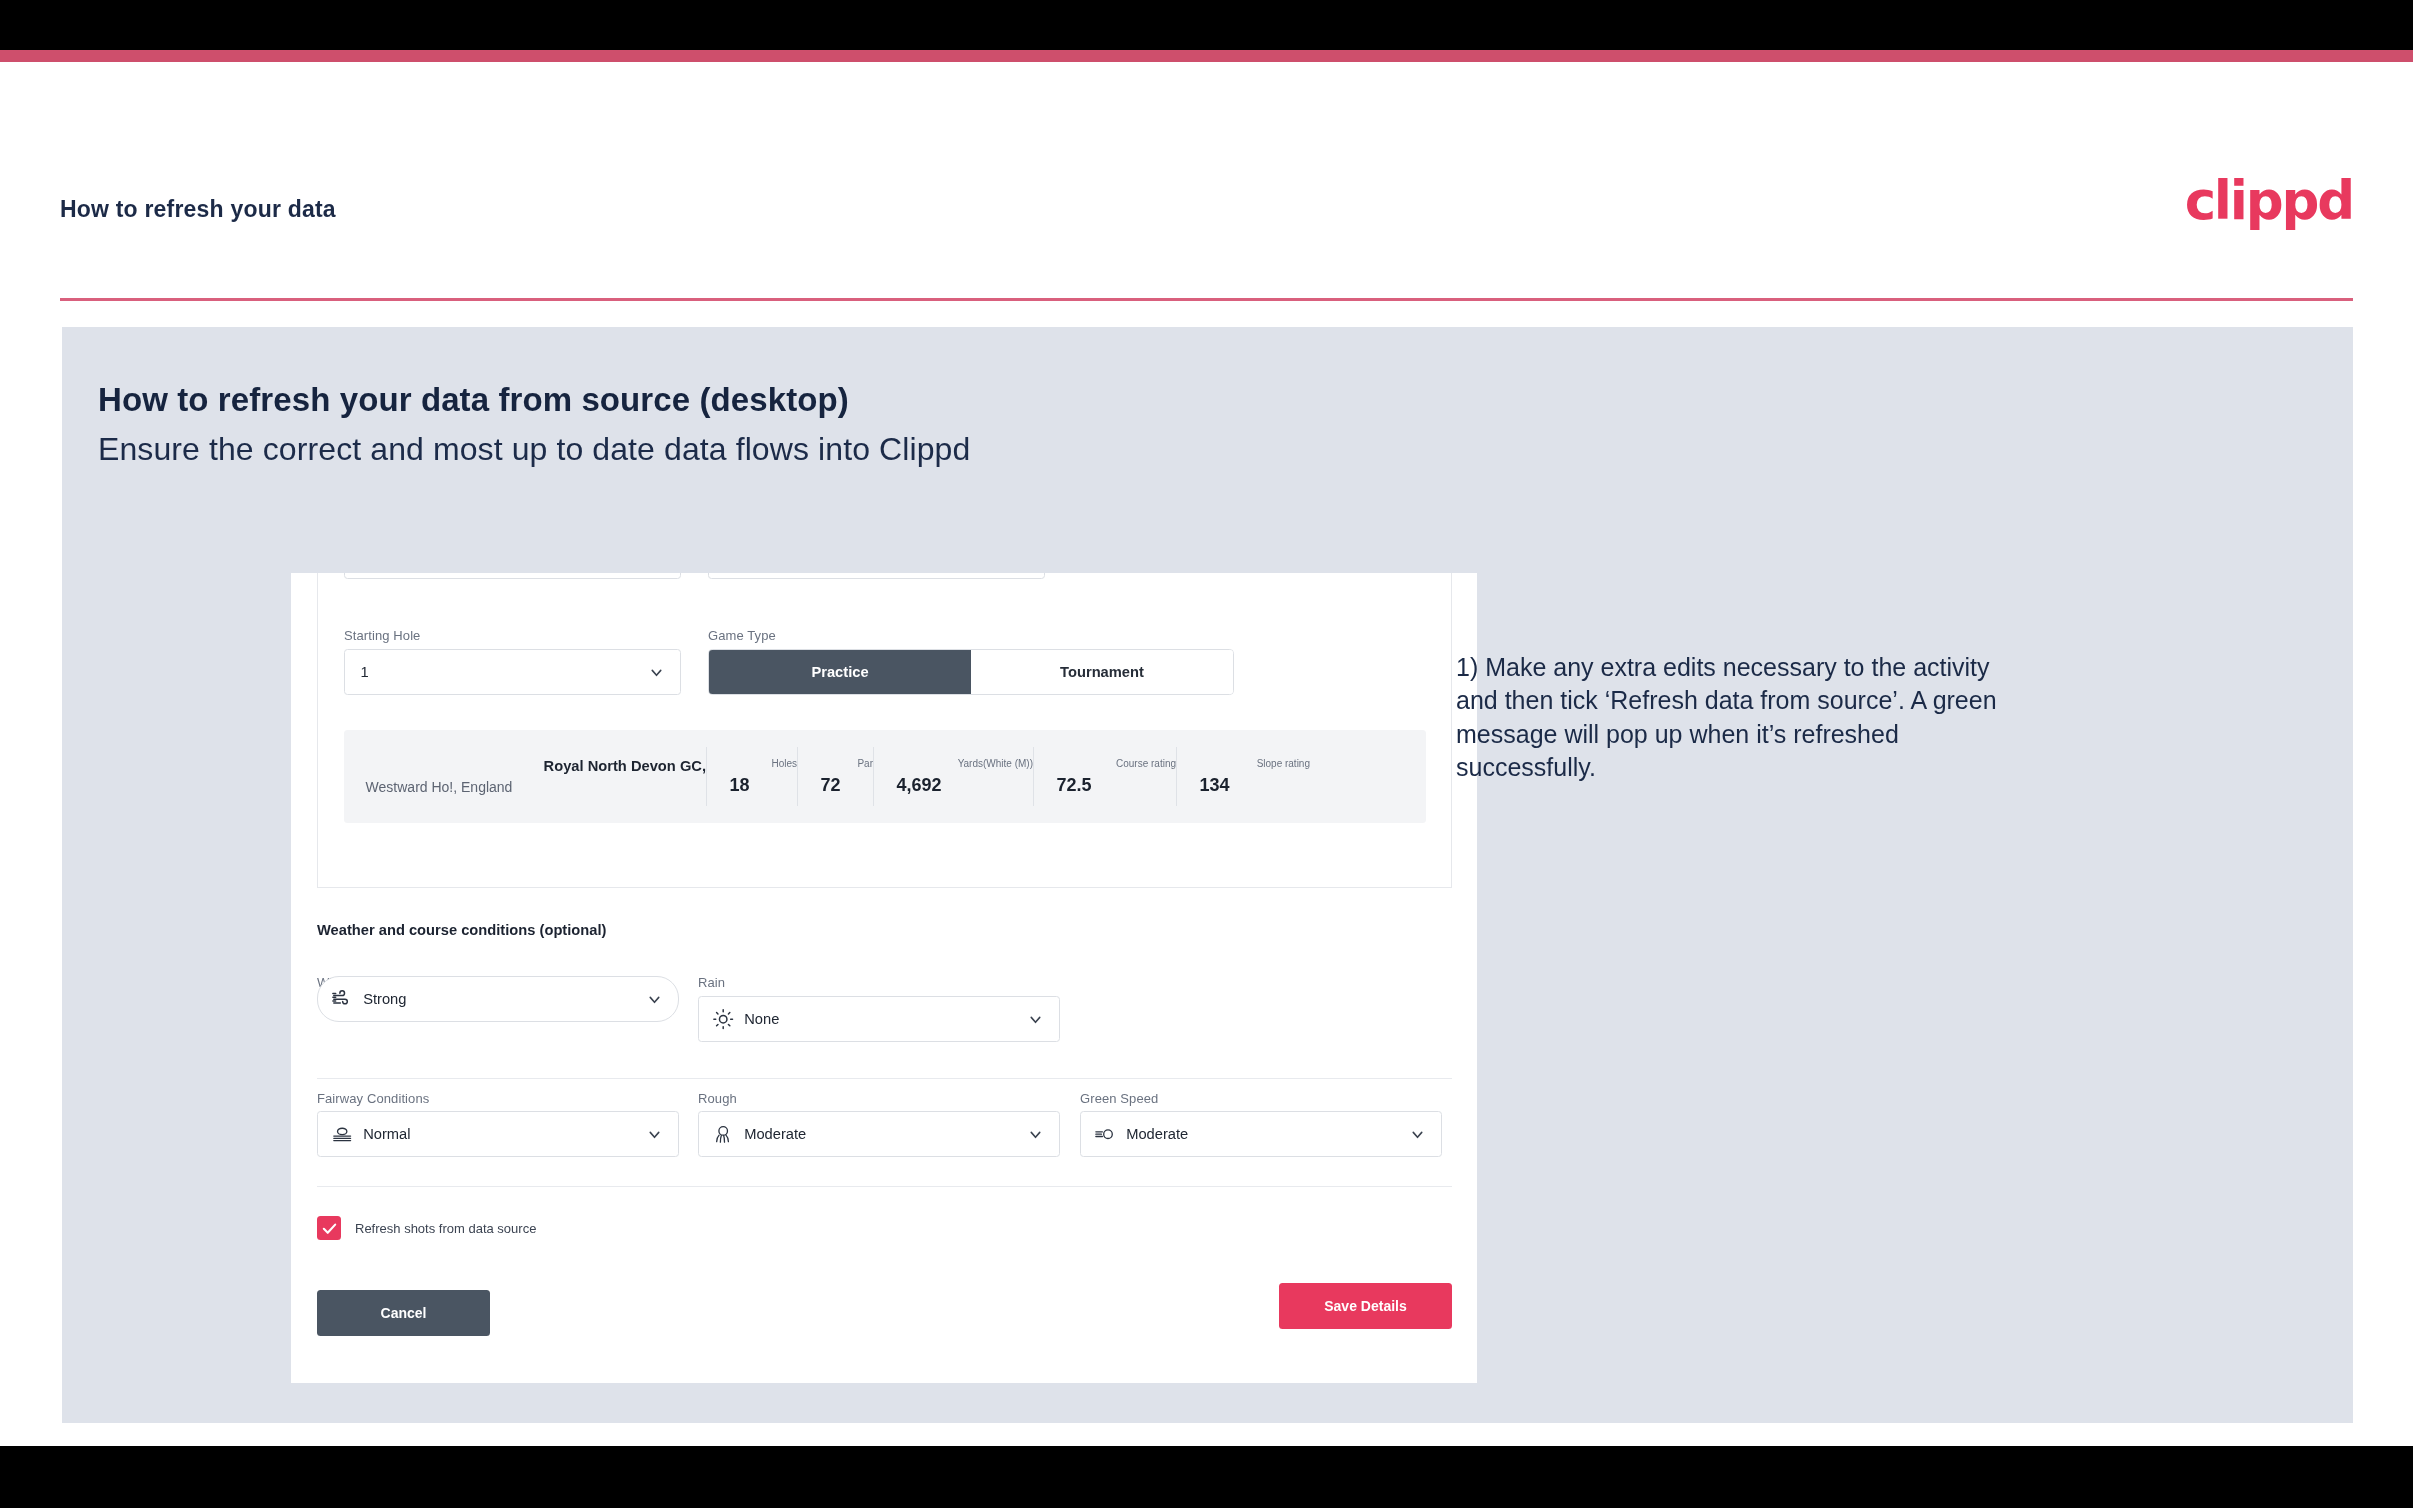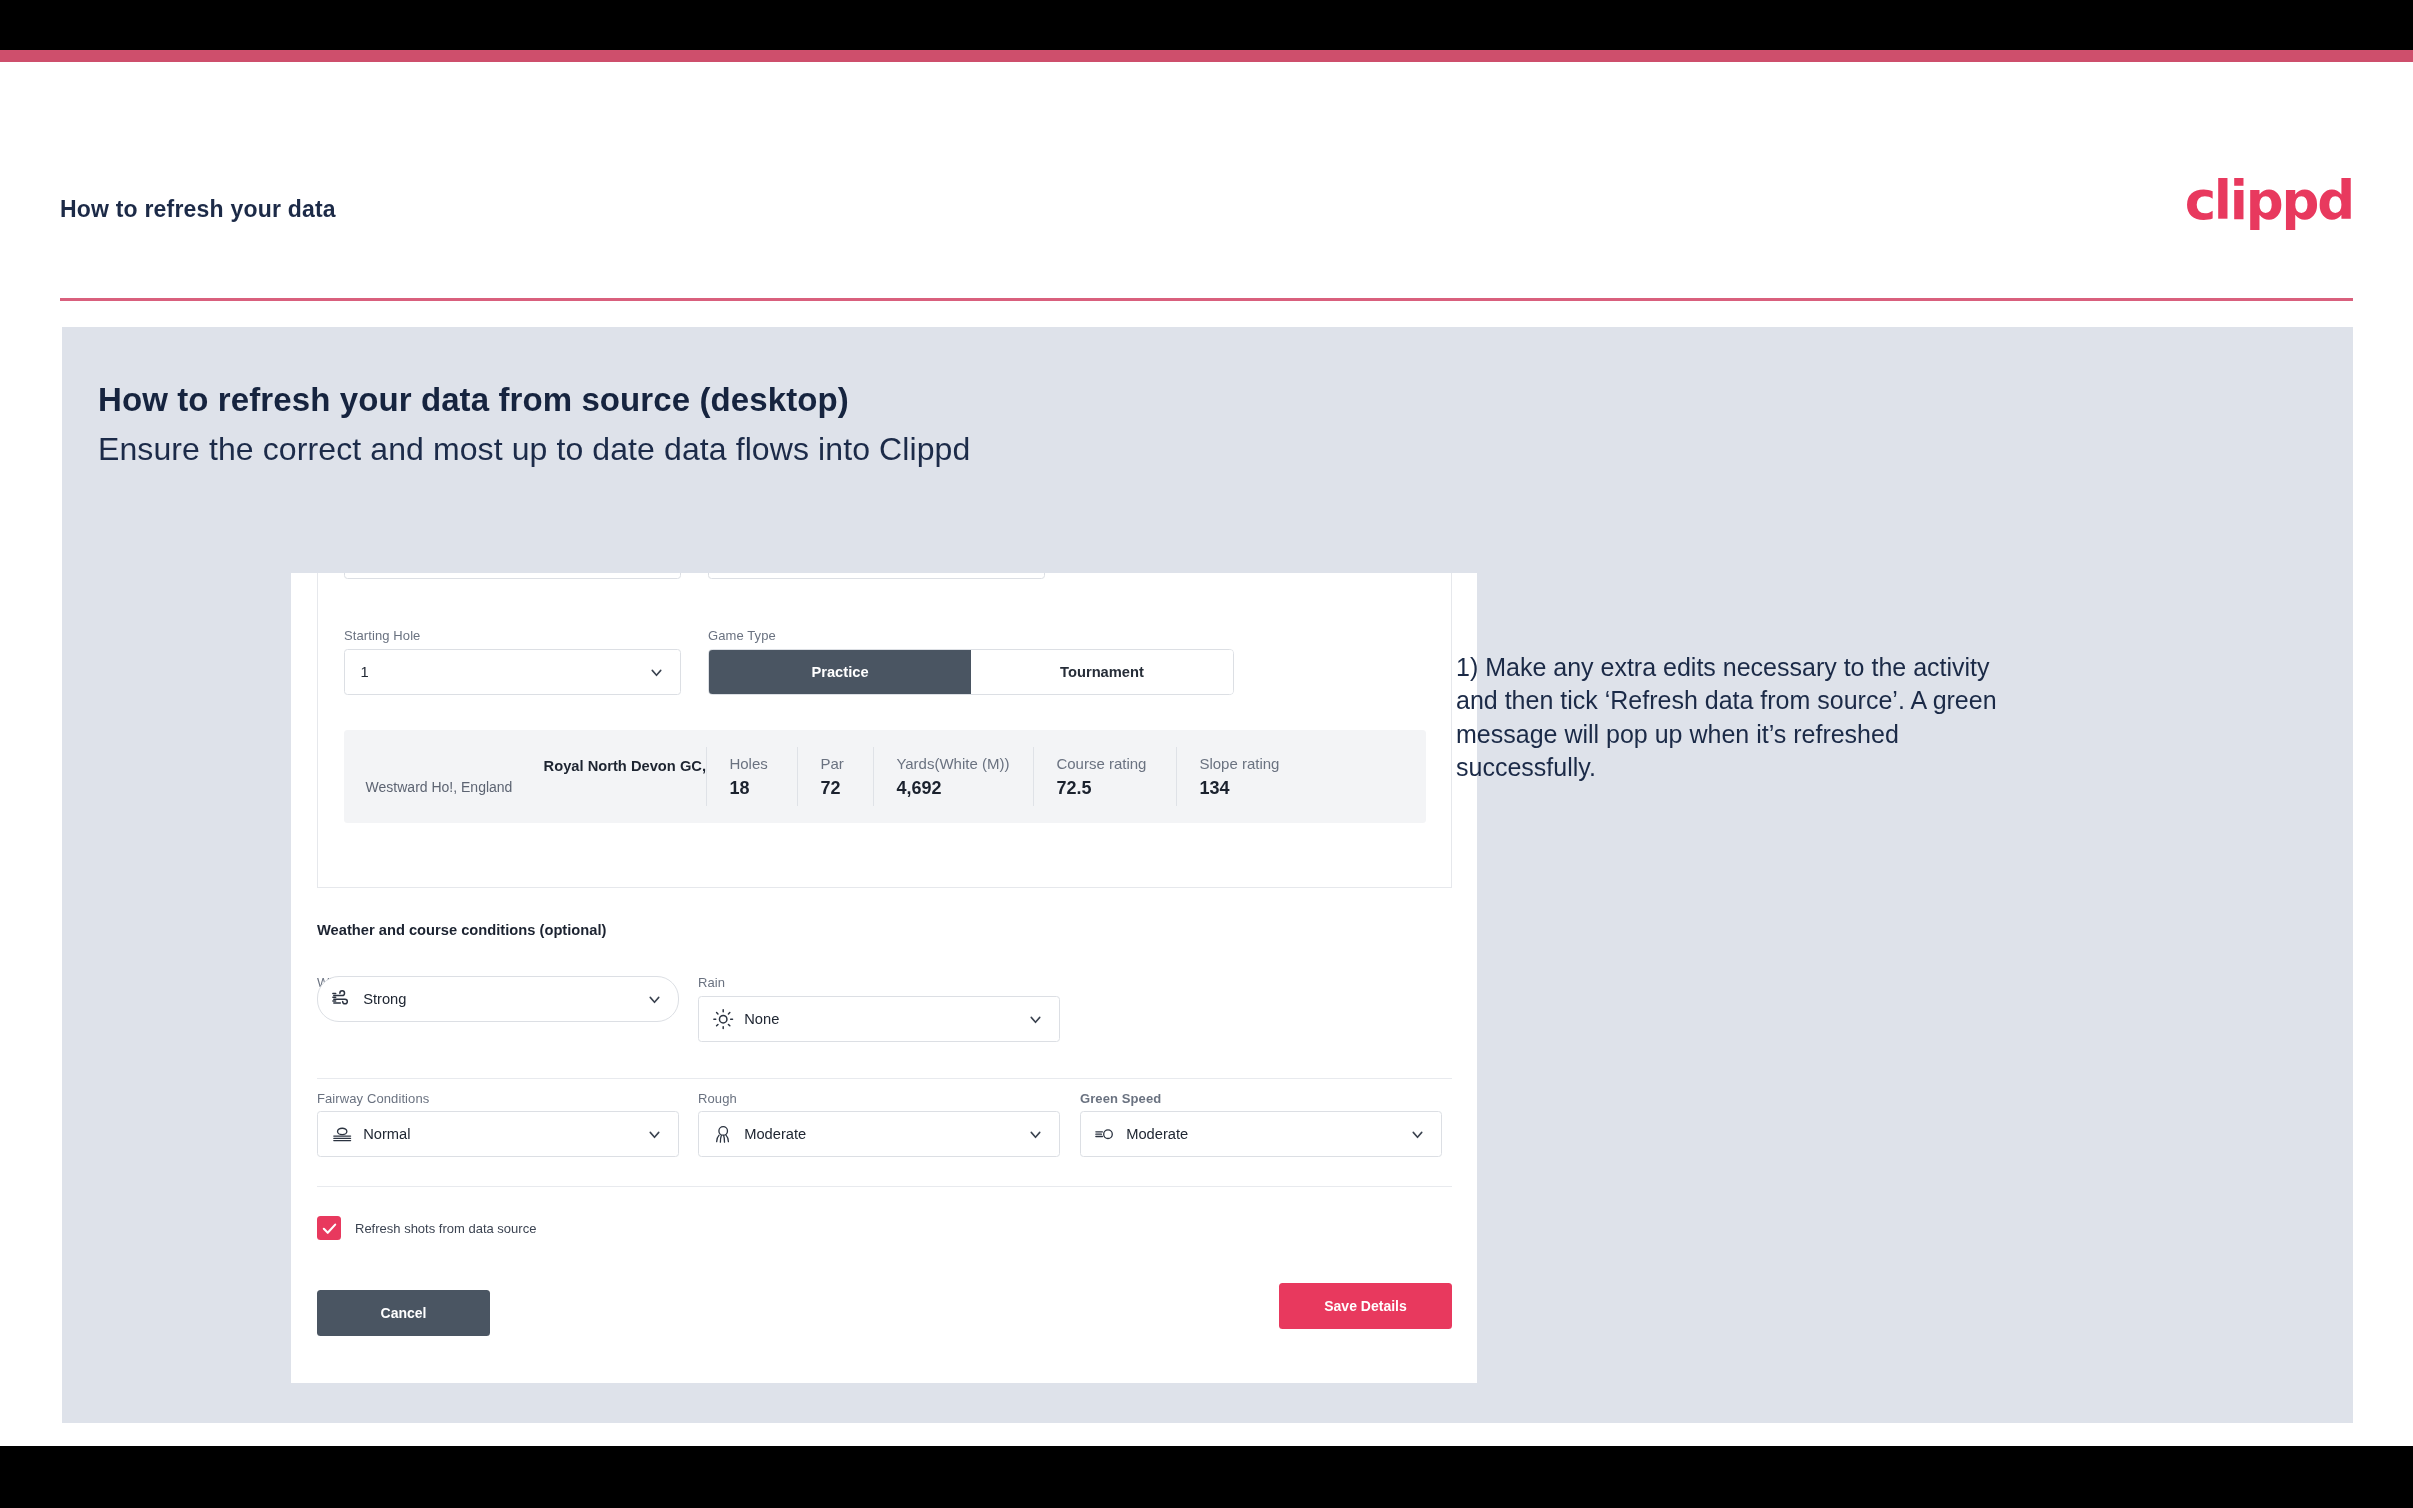--- a/index.html
+++ b/index.html
@@ -126,21 +126,21 @@
   .course-name {
     padding-left:21.6px; width:362px;
   }
   .course-name .cn1 { font-size:14.7px; font-weight:bold; color:#1d2430; line-height:1.5;text-align:right; }
   .course-name .cn2 { font-size:14px; color:#5d6472; line-height:1.5; }
   .stat {
     height:59px; padding:0 0 0 22.4px;
     border-left:0.9px solid #dfe2e7;
     display:flex; flex-direction:column; justify-content:center;
   }
-  .stat .sl { font-size:15px; color:#6a7280; margin-bottom:6px; }
+  .stat .sl { font-size:10px; color:#6a7280; margin-bottom:6px;text-align:right; }
   .stat .sv { font-size:18px; font-weight:bold; color:#1b222e; }
 
   
   .sec-title {
     position:absolute; left:26px; top:349px;
     font-size:14.7px; font-weight:bold; color:#1b2230;
   }
 
   .icon-sel {
     position:absolute; height:46px;
@@ -333,21 +333,21 @@
             </svg>
           </span>
           <span class="lv">Moderate</span>
           <span class="chev">
             <svg width="17" height="17" viewBox="0 0 24 24" fill="none" stroke="#3b4350" stroke-width="2.2" stroke-linecap="round" stroke-linejoin="round">
                 <polyline points="6 9 12 16 18 9"></polyline>
               </svg>
           </span>
         </div>
 
-        <div class="fld-label" style="left:789px; top:518px;font-weight:bold;">Green Speed</div>
+        <div class="fld-label" style="left:789px; top:518px;">Green Speed</div>
         <div class="icon-sel" style="left:789px; top:538px; width:362px;">
           <span class="ic">
             <svg width="22.4" height="22.4" viewBox="0 0 24 24" fill="none" stroke="#2b3340" stroke-width="1.4" stroke-linecap="round">
               <circle cx="15" cy="12" r="4.6"></circle>
               <path d="M2 9.5h7"></path>
                 <path d="M2 12h6"></path>
                 <path d="M2 14.5h7"></path>
             </svg>
           </span>
           <span class="lv">Moderate</span>

